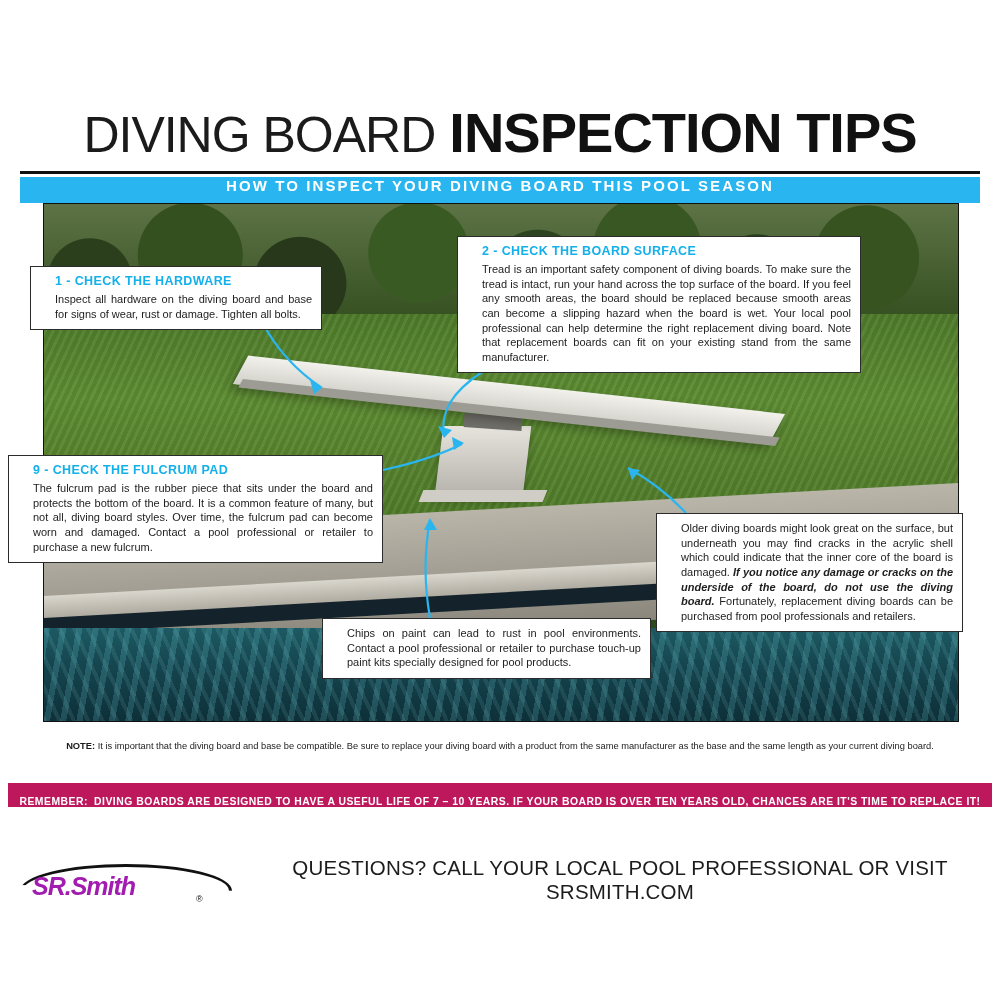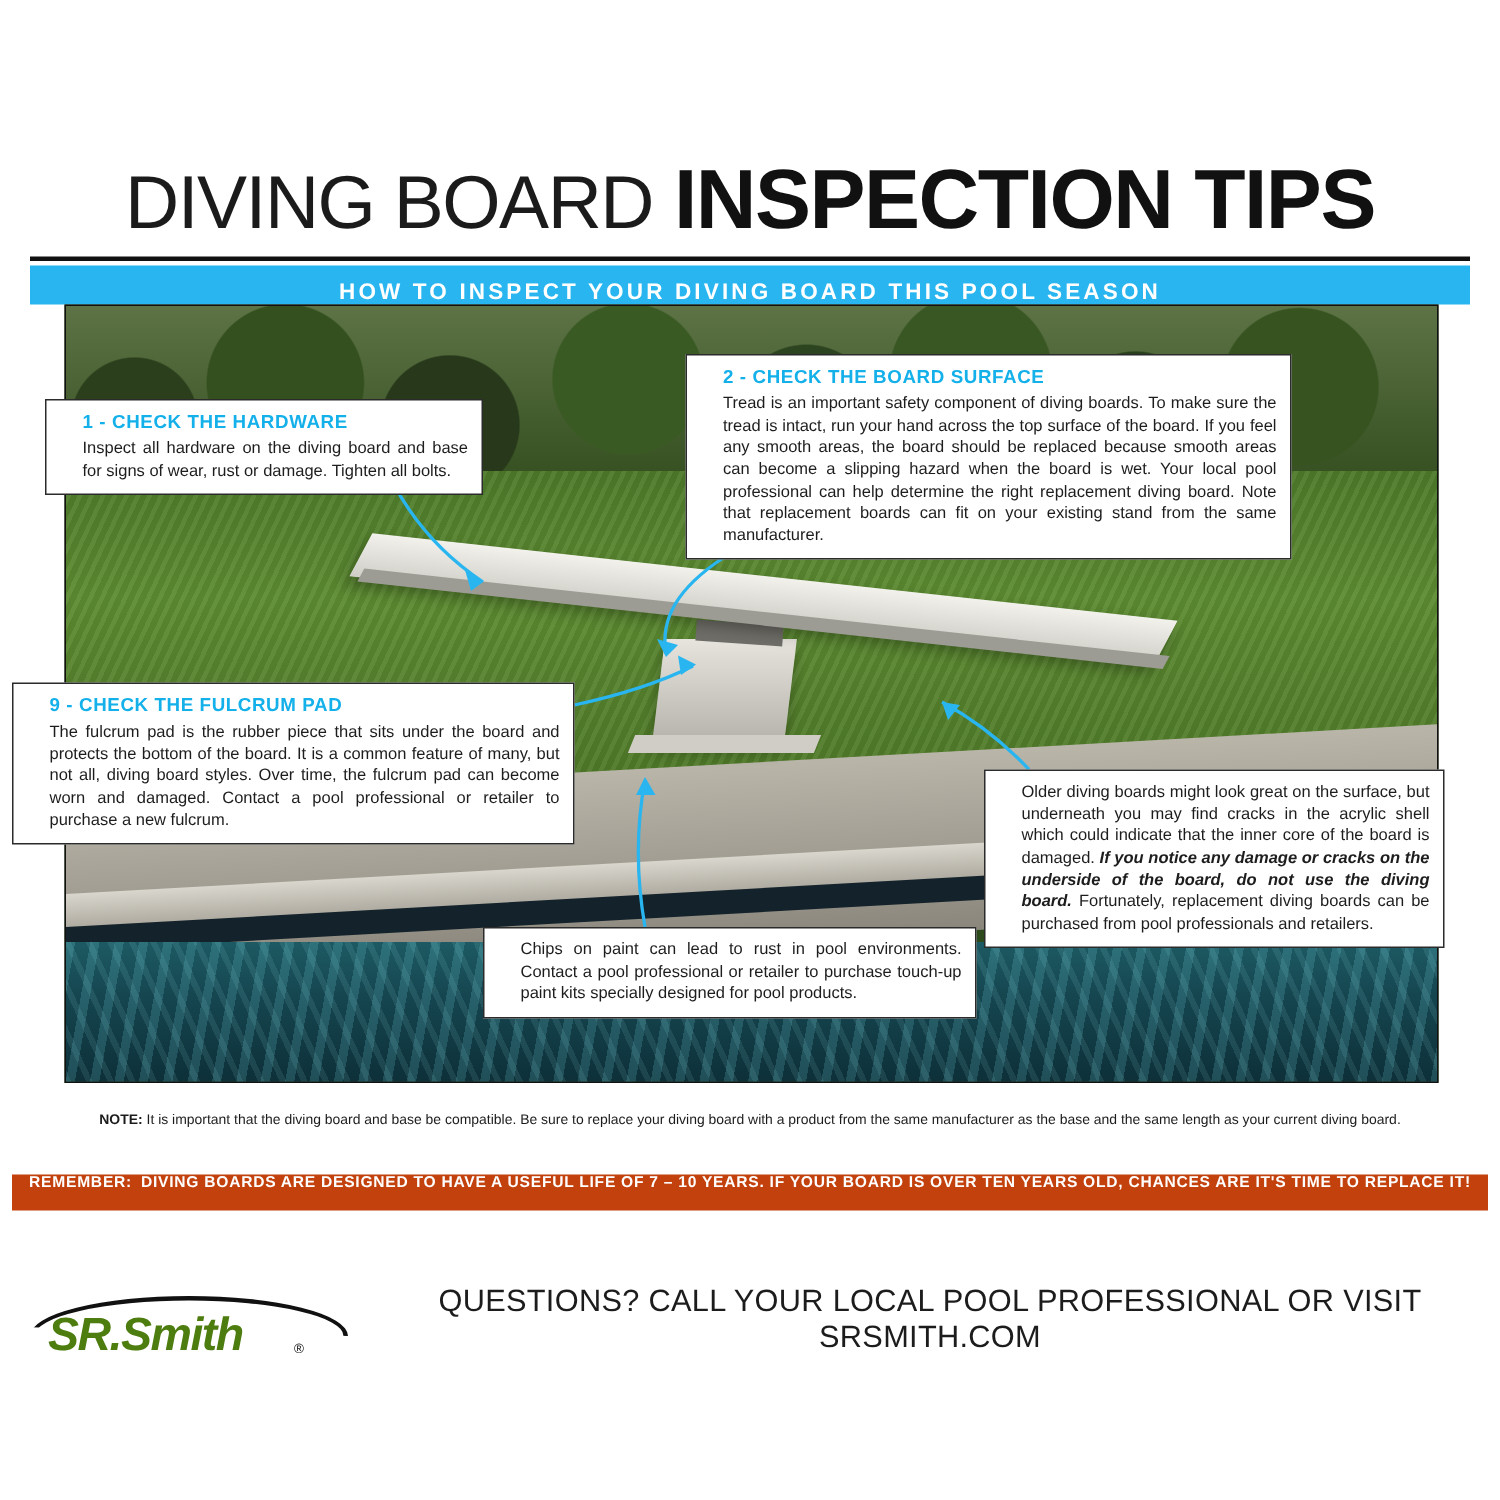--- a/index.html
+++ b/index.html
@@ -22,21 +22,21 @@
     font-family:"Liberation Sans", sans-serif;
   }
   .title-bold{
     font-size:56px;letter-spacing:-1px;color:#111;font-weight:700;
   }
   .rule{
     width:960px;height:3px;background:#111;margin:6px auto 0 auto;
   }
   .subbar{
     width:960px;height:26px;margin:3px auto 0 auto;background:#29b6f0;
-    display:flex;align-items:flex-end;justify-content:center;
+    display:flex;align-items:flex-start;justify-content:center;
   }
   .subbar span{
     color:#ffffff;font-size:15px;letter-spacing:2.1px;font-weight:600;
     white-space:nowrap;
   }
 
   
   .photo{
     position:absolute;left:43px;top:203px;width:914px;height:517px;
     overflow:hidden;background:#2c4a1c;
@@ -130,35 +130,35 @@
   
   .note{
     position:absolute;left:40px;top:740px;width:920px;
     font-size:9.3px;color:#1b1b1b;line-height:1.3;text-align:center;
   }
   .note b{font-weight:700;}
 
   
   .remember{
     position:absolute;left:8px;top:783px;width:984px;height:24px;
-    background:#c2410c;display:flex;align-items:flex-start;justify-content:center;
+    background:#be185d;display:flex;align-items:flex-end;justify-content:center;
   }
   .remember span{
     color:#fff;font-size:10.4px;letter-spacing:.5px;font-weight:700;white-space:nowrap;
   }
   .remember .lead{margin-right:6px;}
 
   
   .footer{position:absolute;left:0;top:826px;width:1000px;height:90px;}
   .logo{
     position:absolute;left:14px;top:20px;width:210px;height:48px;
   }
   .logo-text{
-    position:absolute;left:18px;top:26px;font-size:31px;font-weight:700;
-    font-style:italic;color:#4d7c0f;letter-spacing:-1px;
+    position:absolute;left:18px;top:26px;font-size:25px;font-weight:700;
+    font-style:italic;color:#a21caf;letter-spacing:-1px;
   }
   .logo-reg{position:absolute;left:182px;top:48px;font-size:9px;color:#111;}
   .logo-swoosh{
     position:absolute;left:6px;top:18px;width:206px;height:52px;
     border:3px solid #111;border-radius:50%/46%;
     clip-path:polygon(0 0,100% 0,100% 46%,0 36%);
   }
   .footer-cta{
     position:absolute;left:250px;top:30px;width:740px;
     text-align:center;font-size:20.5px;color:#1c1c1c;letter-spacing:.2px;

